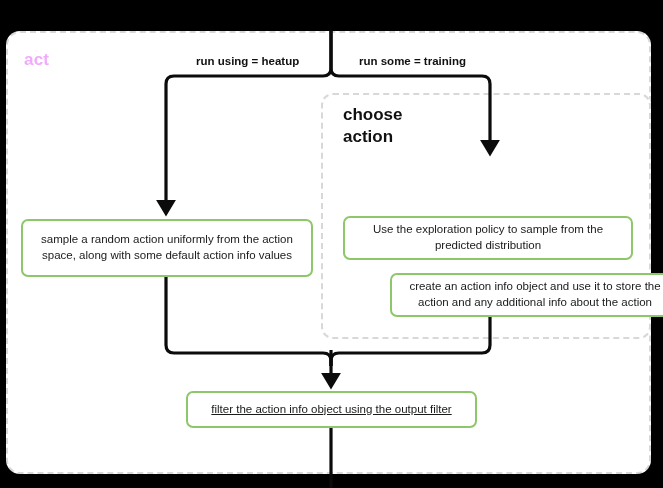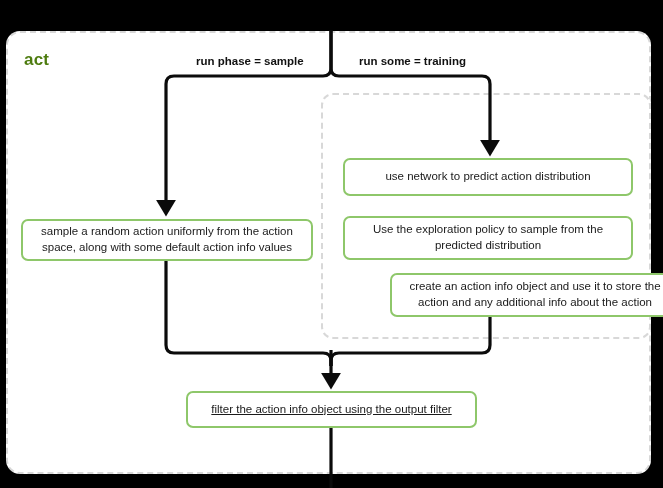--- a/index.html
+++ b/index.html
@@ -33,21 +33,21 @@
     border: 2px dashed #d8d8d8;
     border-radius: 14px;
     box-sizing: border-box;
   }
   .outer-title {
     position: absolute;
     left: 24px;
     top: 50px;
     font-size: 17px;
     font-weight: bold;
-    color: #4d7c0f;
+    color: #f0abfc;
     letter-spacing: 0.2px;
   }
 
   
   .inner-subgraph {
     position: absolute;
     left: 321px;
     top: 93px;
     width: 330px;
     height: 246px;
@@ -77,21 +77,21 @@
     display: flex;
     align-items: center;
     justify-content: center;
     text-align: center;
     color: #1a1a1a;
     font-size: 11.5px;
     line-height: 1.35;
     padding: 2px 8px;
   }
 
-  #node-heatup   { left: 21px;  top: 219px; width: 292px; height: 42px; }
+  #node-heatup   { left: 21px;  top: 219px; width: 292px; height: 58px; }
   #node-predict  { left: 343px; top: 158px; width: 290px; height: 38px; }
   #node-explore  { left: 343px; top: 216px; width: 290px; height: 44px; }
   #node-create   { left: 343px; top: 273px; width: 290px; height: 44px; margin-left: 47px; }
   #node-filter   { left: 186px; top: 391px; width: 291px; height: 37px; text-decoration: underline; }
 
   
   .edge-label {
     position: absolute;
     font-size: 11.5px;
     font-weight: bold;
@@ -121,20 +121,24 @@
 </style>
 </head>
 <body>
 
 <div id="canvas">
 
   <div class="outer-subgraph"></div>
   <div class="outer-title">act</div>
 
   <div class="inner-subgraph"></div>
+  <div class="inner-title">
+    <div>choose</div>
+    <div>action</div>
+  </div>
 
   <svg id="edges" viewBox="0 0 663 488">
     <defs>
       <marker id="arrowhead" markerWidth="7" markerHeight="7" refX="2.2" refY="3.5" orient="auto" markerUnits="strokeWidth">
         <path d="M0,0.4 L0,6.6 L5.2,3.5 z" fill="#0b0b0b"></path>
       </marker>
     </defs>
 
     <path class="edge-path" marker-end="url(#arrowhead)" d="M331,30 L331,68 Q331,76 323,76 L174,76 Q166,76 166,84 L166,207"></path>
 
@@ -142,26 +146,25 @@
 
     <path class="edge-path" d="M166,261 L166,345 Q166,353 174,353 L323,353 Q331,353 331,361 L331,366"></path>
 
     <path class="edge-path" d="M490,317 L490,345 Q490,353 482,353 L339,353 Q331,353 331,361 L331,366"></path>
 
     <path class="edge-path" marker-end="url(#arrowhead)" d="M331,350 L331,380"></path>
 
     <path class="edge-path" d="M331,428 L331,488"></path>
   </svg>
 
-  <div class="edge-label" id="label-heatup">run phase = sample</div>
+  <div class="edge-label" id="label-heatup">run using = heatup</div>
   <div class="edge-label" id="label-training">run some = training</div>
 
   <div class="node" id="node-heatup">sample a random action uniformly from the action space, along with some default action info values</div>
 
-  <div class="node" id="node-predict">use network to predict action distribution</div>
 
   <div class="node" id="node-explore">Use the exploration policy to sample from the predicted distribution</div>
 
   <div class="node" id="node-create">create an action info object and use it to store the action and any additional info about the action</div>
 
   <div class="node" id="node-filter">filter the action info object using the output filter</div>
 
 </div>
 
 </body></html>

